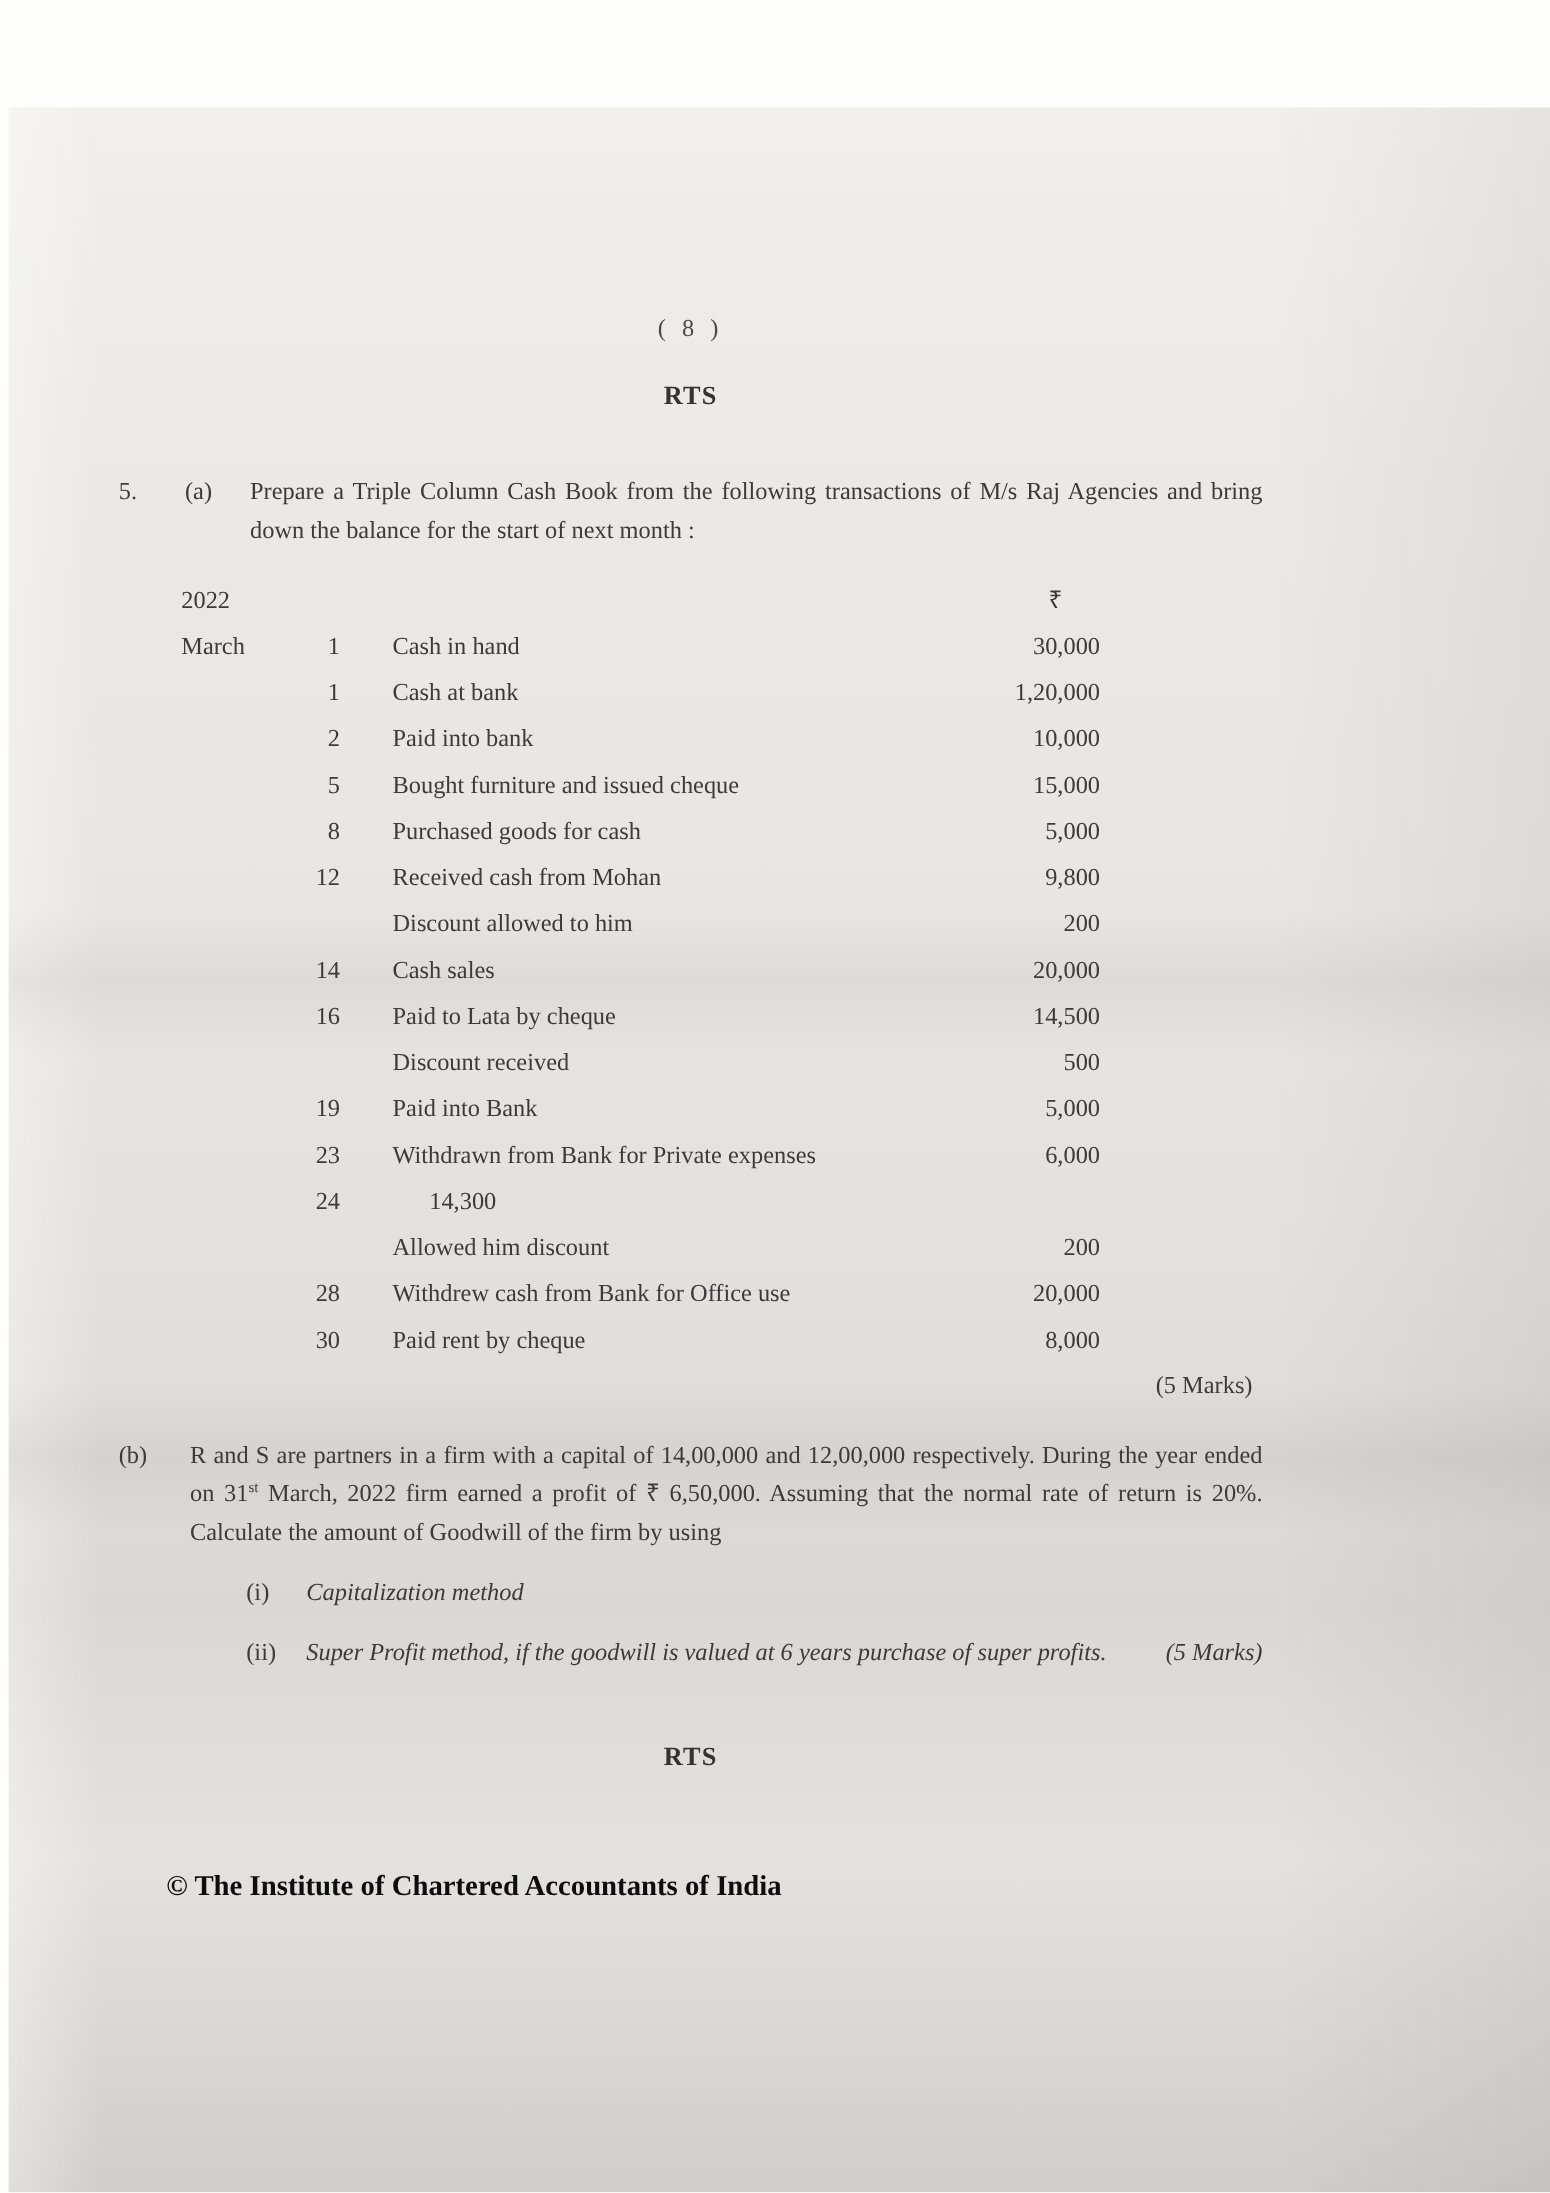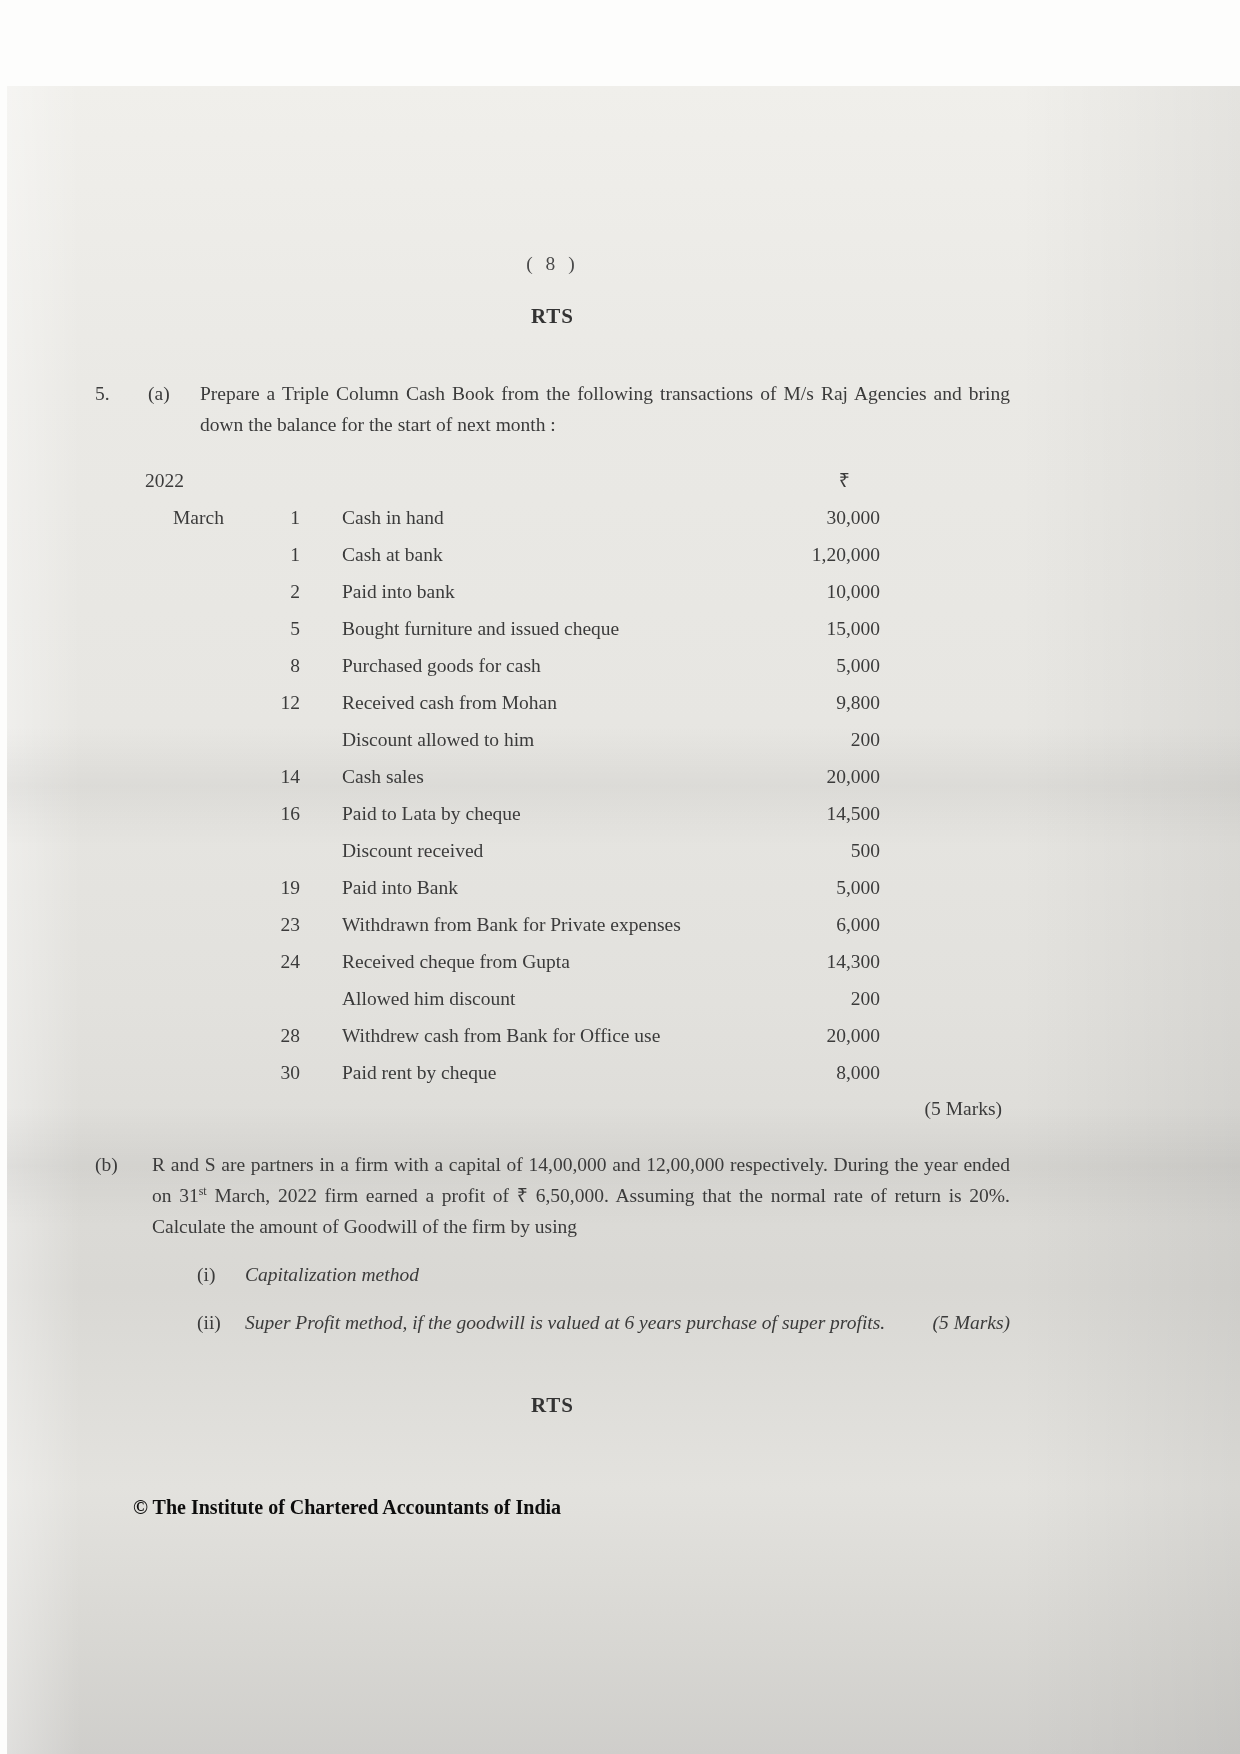--- a/index.html
+++ b/index.html
@@ -49,21 +49,21 @@
   
   .q-row { display:flex; margin-top:46px; }
   .q-num { width:53px; color:#3e3e3e; }
   .q-part-label { width:52px; }
   .q-text { flex:1; text-align:justify; }
   
   .cash-table { margin-top:22px; margin-left:50px; width:735px; }
   .t-head { display:flex; line-height:37px; }
   .t-head .c-year { width:105px; }
   .t-head .c-rupee { flex:1; text-align:right; padding-right:30px; }
-  .t-row { display:flex; line-height:37px;margin-left:28px; }
+  .t-row { display:flex; line-height:37px; }
   .c-month { width:105px; }
   .c-day { width:22px; text-align:right; }
   .c-part { flex:1; padding-left:42px; }
   .c-amt { width:125px; text-align:right; }
   .marks-line { text-align:right; margin-top:2px; padding-right:8px; }
   
   .partb { display:flex; margin-top:25px; }
   .b-label { width:57px; }
   .b-text { flex:1; text-align:justify; }
   .sub-item { display:flex; margin-left:102px; margin-top:17px; }
@@ -75,21 +75,21 @@
     font-weight:bold;
     font-size:21px;
     letter-spacing:1px;
     color:#333;
   }
   .copyright {
     position:absolute;
     left:133px;
     top:1496px;
     font-weight:bold;
-    font-size:20px;
+    font-size:23px;
     color:#0d0d0d;
     font-family:"Liberation Serif", serif;
   }
   sup { font-size:12px; vertical-align:super; line-height:0; }
 </style>
 </head>
 <body>
 
 <div class="page">
   <div class="scan">
@@ -183,21 +183,20 @@
       </div>
       <div class="t-row">
         <span class="c-month"></span>
         <span class="c-day">23</span>
         <span class="c-part">Withdrawn from Bank for Private expenses</span>
         <span class="c-amt">6,000</span>
       </div>
       <div class="t-row">
         <span class="c-month"></span>
         <span class="c-day">24</span>
-        <span class="c-part">Received cheque from Gupta</span>
         <span class="c-amt">14,300</span>
       </div>
       <div class="t-row">
         <span class="c-month"></span>
         <span class="c-day"></span>
         <span class="c-part">Allowed him discount</span>
         <span class="c-amt">200</span>
       </div>
       <div class="t-row">
         <span class="c-month"></span>

